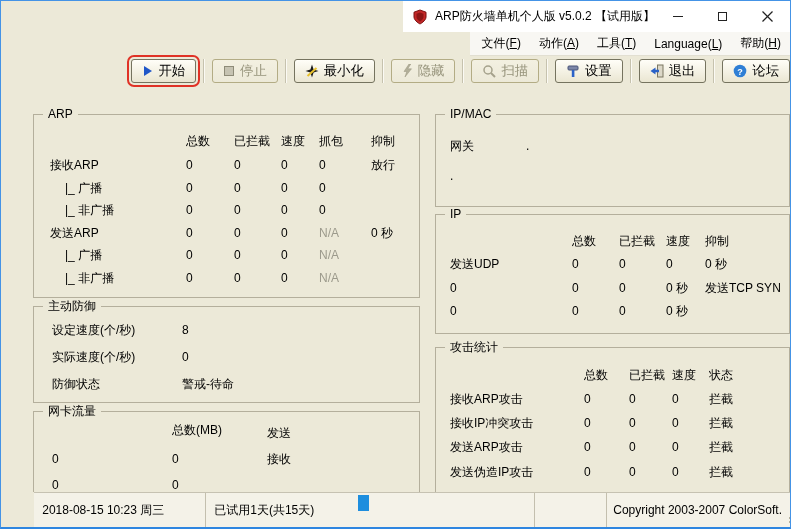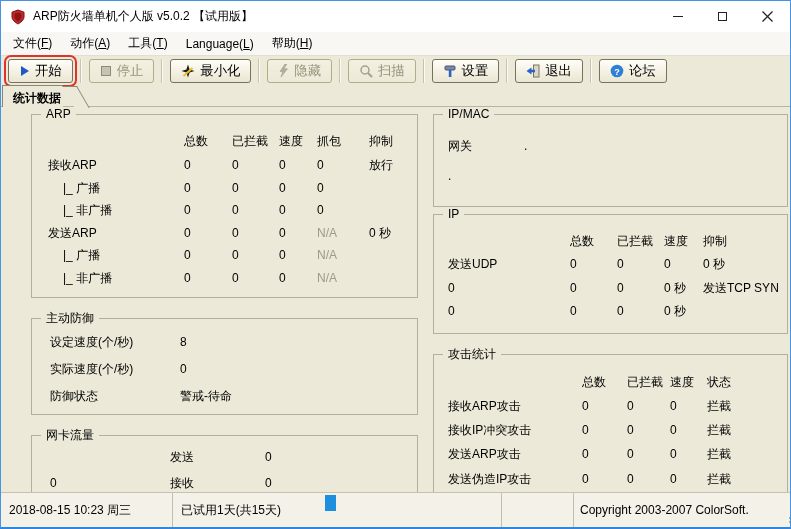--- a/index.html
+++ b/index.html
@@ -5,20 +5,21 @@
   html,body{margin:0;padding:0;background:#fff;}
   *{box-sizing:border-box;}
   .window{
     width:791px;height:529px;
     border:1px solid #4493e6;border-bottom:2px solid #2e86e0;
     background:#ece9d8;
     display:flex;flex-direction:column;
     font-family:"Liberation Sans","DejaVu Sans",sans-serif;
     font-size:12px;color:#000;
     overflow:hidden;
+    align-items:flex-end;
   }
   
   .titlebar{height:31px;background:#ffffff;display:flex;align-items:center;flex:none;}
   .title-icon{margin:0 7px 0 9px;display:flex;}
   .title-text{flex:1;font-size:12px;color:#000;white-space:nowrap;overflow:hidden;}
   .cap-btns{display:flex;height:100%;}
   .cap-btn{width:45px;height:100%;display:flex;align-items:center;justify-content:center;cursor:default;}
   .glyph-min{width:10px;height:1px;background:#222;}
   .glyph-max{width:9px;height:9px;border:1px solid #222;}
   
@@ -59,21 +60,21 @@
   .nic-grid .h{line-height:21px;}
   .nic-grid .c{line-height:26px;}
   .ipmac-grid{grid-template-columns:76px 1fr;padding:16px 0 0 14px;}
   .ipmac-grid div{line-height:30px;}
   .ip-grid{grid-template-columns:122px 47px 47px 39px 1fr;padding:14px 0 0 14px;}
   .ip-grid .h{line-height:24px;}
   .ip-grid .c{line-height:23.5px;}
   .atk-grid{grid-template-columns:134px 45px 43px 37px 1fr;padding:15px 0 0 14px;}
   .atk-grid .h{line-height:24px;}
   .atk-grid .c{line-height:24.2px;}
-  .mb8{margin-bottom:20px;}
+  .mb8{margin-bottom:8px;}
   .mb7{margin-bottom:7px;}
   .h184{height:184px;} .h97{height:97px;} .h92{height:92px;}
   .h105{height:93px;} .h120{height:120px;} .h145{height:160px;margin-top:13px;}
   
   .statusbar{height:35px;flex:none;background:#f4f2e8;border-top:1px solid #c6c2b2;display:flex;position:relative;}
   .sb{border-right:1px solid #c3bfae;display:flex;align-items:center;padding:0 8px;white-space:nowrap;}
   .sb1{width:172px;}
   .sb2{width:329px;position:relative;}
   .sb3{width:72px;}
   .sb4{flex:1;border-right:none;padding-left:6px;}
@@ -268,20 +269,21 @@
           <div>0</div>
           <div>防御状态</div>
           <div>警戒-待命</div>
         </div>
       </div>
 
       <div class="group h92">
         <span class="group-title">网卡流量</span>
         <div class="grid nic-grid">
           <div class="h"></div>
+          <div class="h">总数(MB)</div>
           <div class="c">发送</div>
           <div class="c">0</div>
           <div class="c">0</div>
           <div class="c">接收</div>
           <div class="c">0</div>
           <div class="c">0</div>
         </div>
       </div>
 
     </div>

